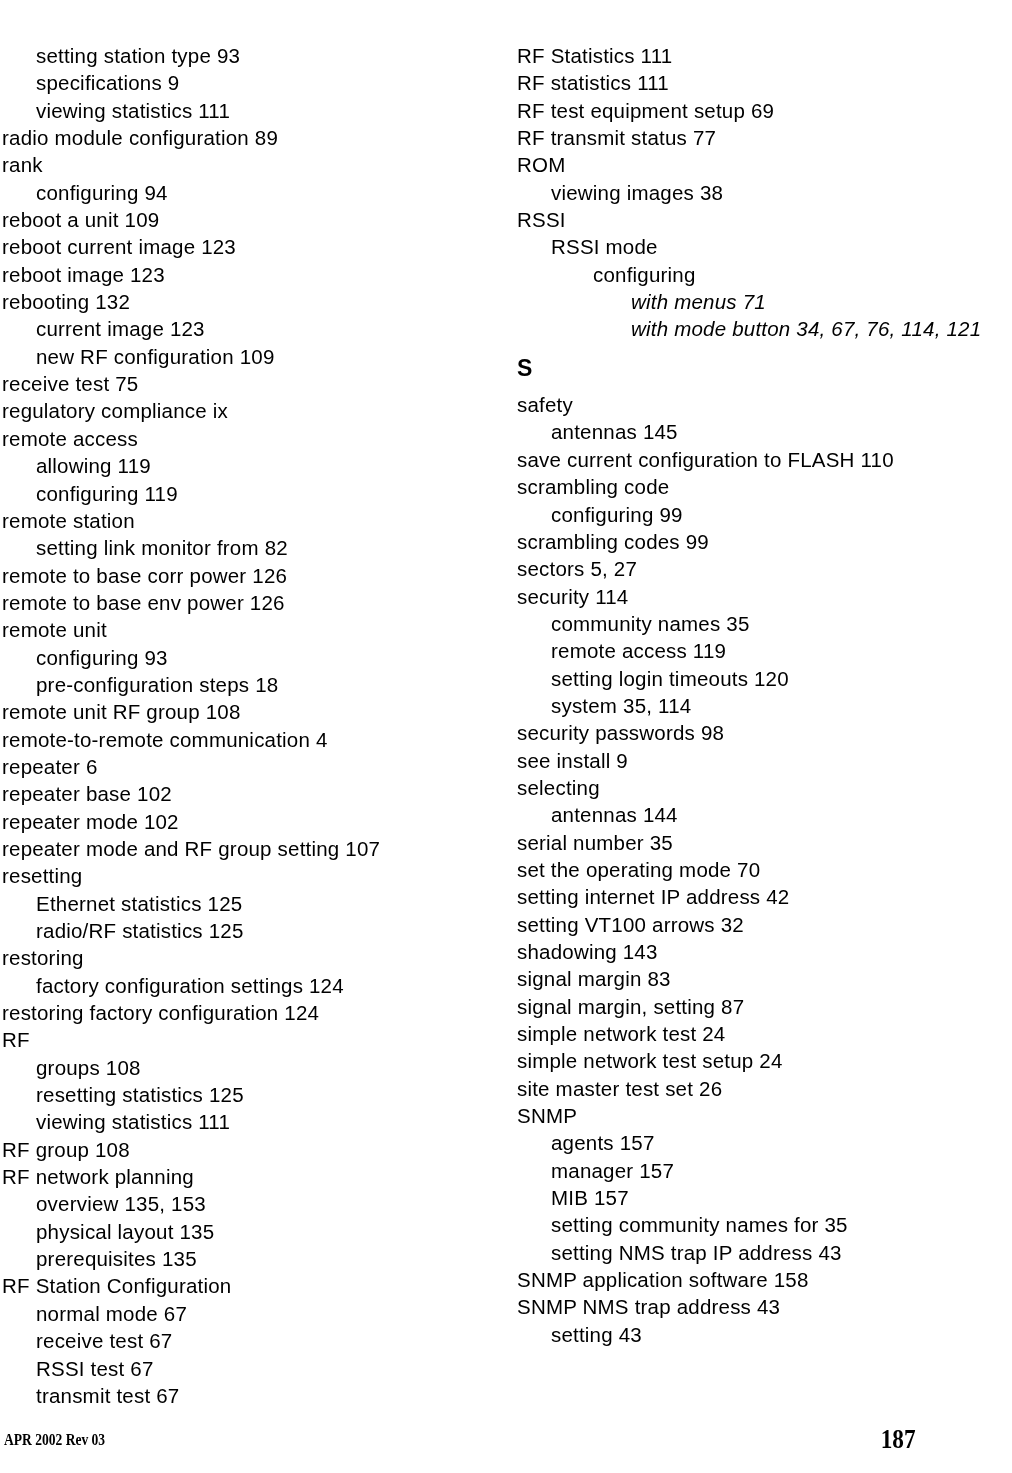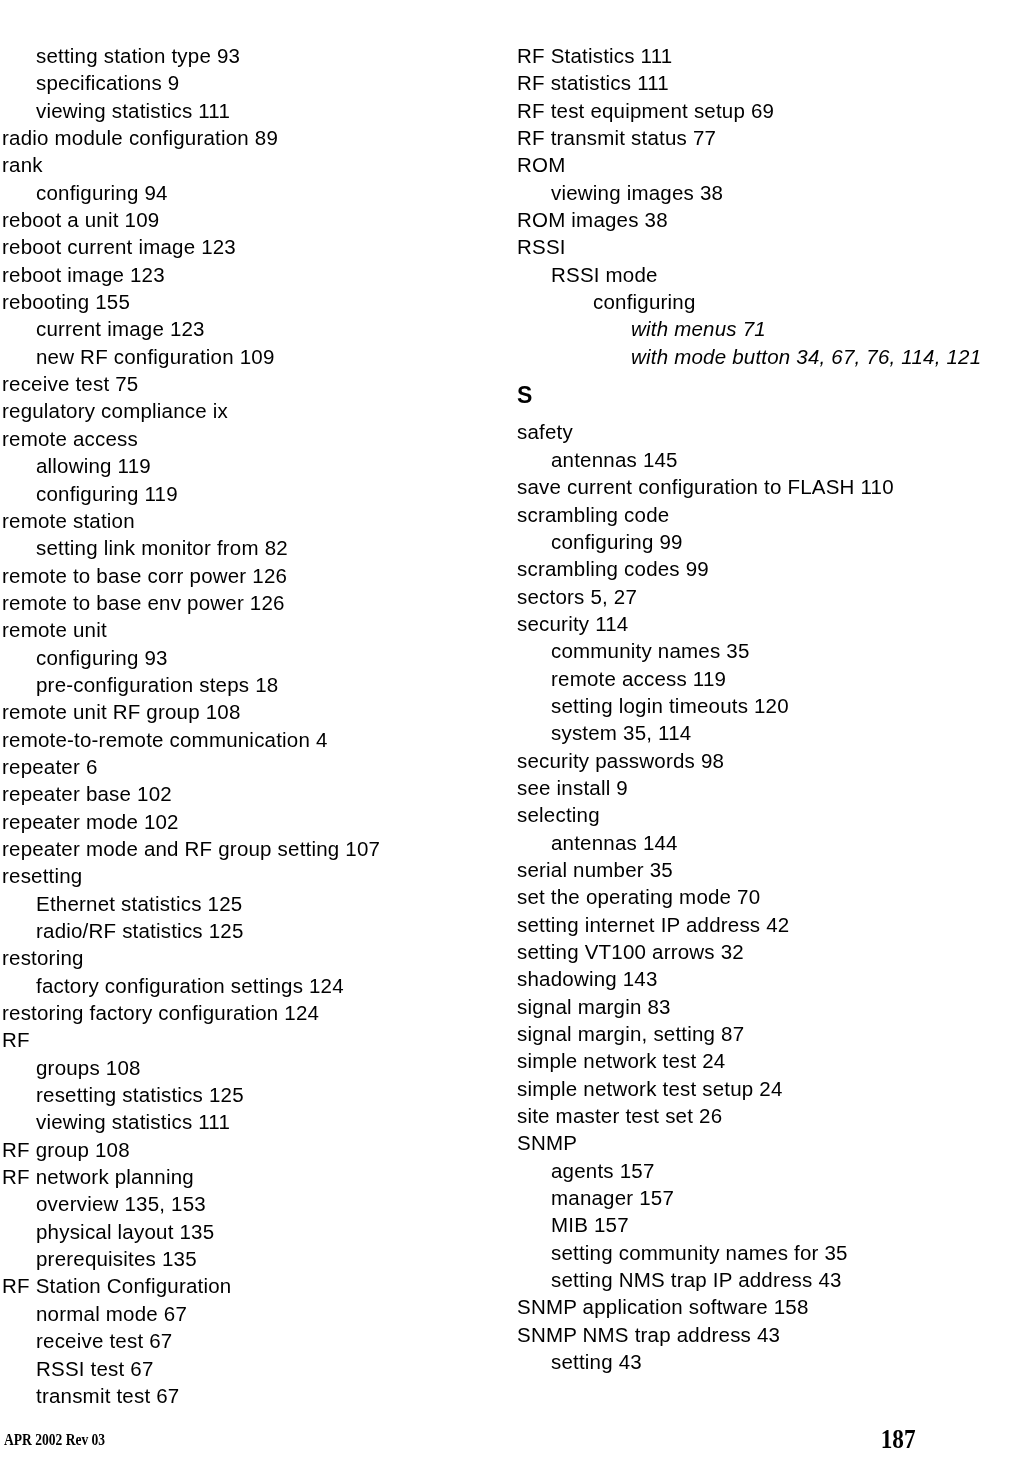--- a/index.html
+++ b/index.html
@@ -107,21 +107,21 @@
     <div class="column left" id="col-left">
         <div class="entry lvl1">setting station type 93</div>
         <div class="entry lvl1">specifications 9</div>
         <div class="entry lvl1">viewing statistics 111</div>
         <div class="entry lvl0">radio module configuration 89</div>
         <div class="entry lvl0">rank</div>
         <div class="entry lvl1">configuring 94</div>
         <div class="entry lvl0">reboot a unit 109</div>
         <div class="entry lvl0">reboot current image 123</div>
         <div class="entry lvl0">reboot image 123</div>
-        <div class="entry lvl0">rebooting 155</div>
+        <div class="entry lvl0">rebooting 132</div>
         <div class="entry lvl1">current image 123</div>
         <div class="entry lvl1">new RF configuration 109</div>
         <div class="entry lvl0">receive test 75</div>
         <div class="entry lvl0">regulatory compliance ix</div>
         <div class="entry lvl0">remote access</div>
         <div class="entry lvl1">allowing 119</div>
         <div class="entry lvl1">configuring 119</div>
         <div class="entry lvl0">remote station</div>
         <div class="entry lvl1">setting link monitor from 82</div>
         <div class="entry lvl0">remote to base corr power 126</div>
@@ -157,21 +157,20 @@
         <div class="entry lvl1">transmit test 67</div>
       </div>
 
     <div class="column right" id="col-right">
         <div class="entry lvl0">RF Statistics 111</div>
         <div class="entry lvl0">RF statistics 111</div>
         <div class="entry lvl0">RF test equipment setup 69</div>
         <div class="entry lvl0">RF transmit status 77</div>
         <div class="entry lvl0">ROM</div>
         <div class="entry lvl1">viewing images 38</div>
-        <div class="entry lvl0">ROM images 38</div>
         <div class="entry lvl0">RSSI</div>
         <div class="entry lvl1">RSSI mode</div>
         <div class="entry lvl2">configuring</div>
         <div class="entry lvl3">with menus 71</div>
         <div class="entry lvl3">with mode button 34, 67, 76, 114, 121</div>
         <div class="section-heading">S</div>
         <div class="entry lvl0">safety</div>
         <div class="entry lvl1">antennas 145</div>
         <div class="entry lvl0">save current configuration to FLASH 110</div>
         <div class="entry lvl0">scrambling code</div>

